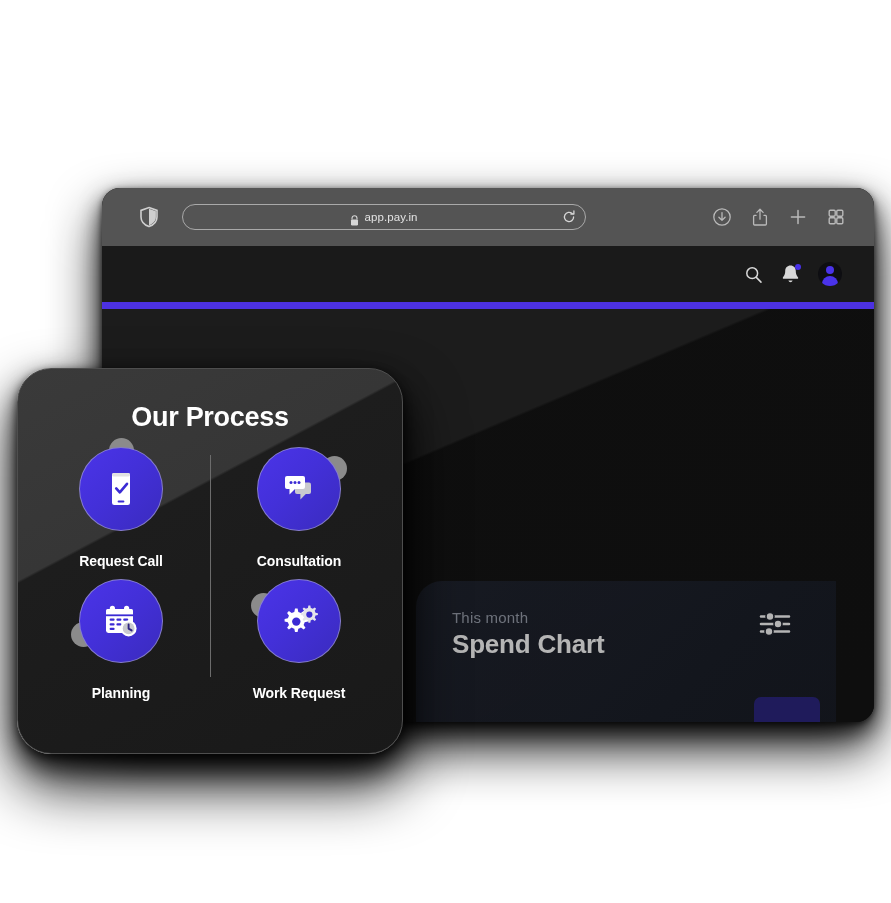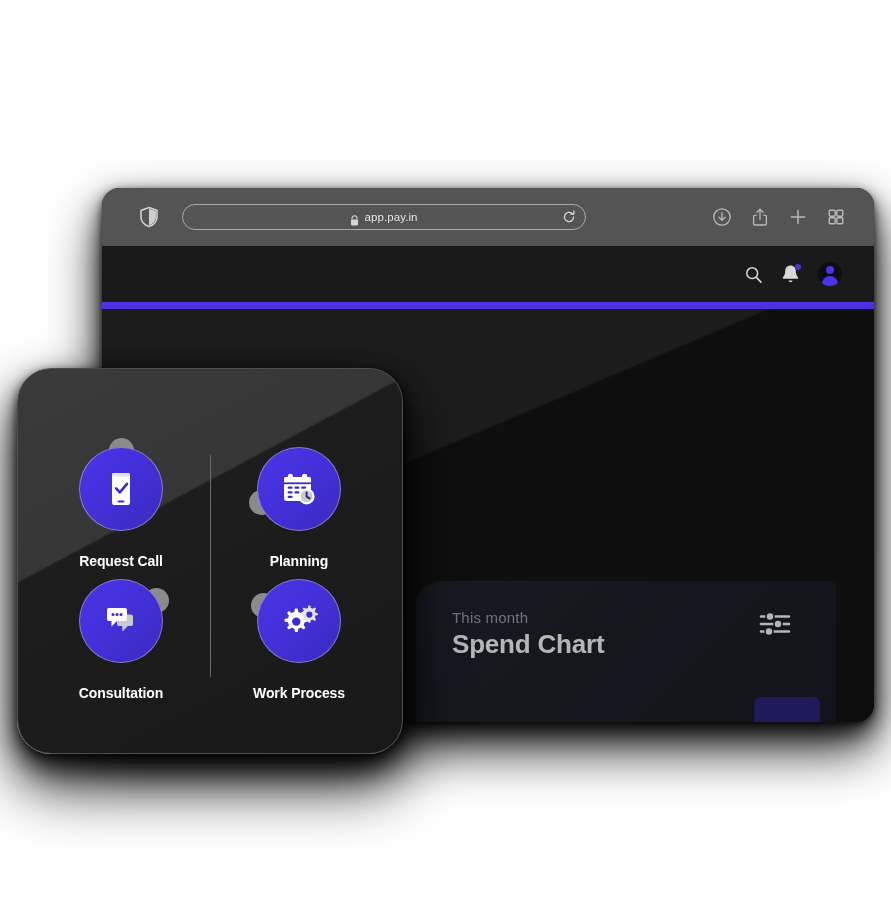--- a/index.html
+++ b/index.html
@@ -419,35 +419,53 @@
 
         </div>
       </div>
 
       <div id="sheen"></div>
     </div>
   </div>
 </div>
 
 <div id="process-card">
+  <div id="process-title">Our Process</div>
   <div id="process-divider"></div>
   <div id="process-grid">
       <div class="process-item">
         <div class="proc-circle-wrap">
           <span class="proc-dot top"></span>
           <span class="proc-circle">
             <svg class="proc-icon" viewBox="0 0 42 42">
               <rect x="12" y="5" width="18" height="32" rx="2.2" fill="#ffffff"></rect>
               <rect x="12" y="5" width="18" height="3.4" rx="1.6" fill="#e2e2e2"></rect>
               <rect x="17.6" y="32.6" width="6.8" height="2" rx="1" fill="#3b2bd4"></rect>
               <path d="M16.2 20.4 L19.8 24.4 L27 15.8" fill="none" stroke="#3b2bd4" stroke-width="2.6" stroke-linecap="round" stroke-linejoin="round"></path>
             </svg>
           </span>
         </div>
         <div class="proc-label">Request Call</div>
+      </div>
+      <div class="process-item">
+        <div class="proc-circle-wrap">
+          <span class="proc-dot topright"></span>
+          <span class="proc-circle">
+            <svg class="proc-icon" viewBox="0 0 42 42">
+              <path d="M19 26 H31 a2 2 0 0 0 2 -2 V16.4 a2 2 0 0 0 -2 -2 H19 a2 2 0 0 0 -2 2 V24 a2 2 0 0 0 2 2 Z" fill="#c9c9cf"></path>
+              <path d="M22.4 26 L22.4 31.4 L27.8 26 Z" fill="#c9c9cf"></path>
+              <path d="M9 8 H25 a2 2 0 0 1 2 2 V19 a2 2 0 0 1 -2 2 H9 a2 2 0 0 1 -2 -2 V10 a2 2 0 0 1 2 -2 Z" fill="#ffffff"></path>
+              <path d="M11.5 21 L11.5 26.4 L17 21 Z" fill="#ffffff"></path>
+              <circle cx="13" cy="14.6" r="1.5" fill="#3b2bd4"></circle>
+              <circle cx="17" cy="14.6" r="1.5" fill="#3b2bd4"></circle>
+              <circle cx="21" cy="14.6" r="1.5" fill="#3b2bd4"></circle>
+            </svg>
+          </span>
+        </div>
+        <div class="proc-label">Consultation</div>
       </div>
       <div class="process-item">
         <div class="proc-circle-wrap">
           <span class="proc-dot botleft"></span>
           <span class="proc-circle">
             <svg class="proc-icon" viewBox="0 0 42 42">
               <rect x="6" y="9" width="27" height="24" rx="2.4" fill="#ffffff"></rect>
               <rect x="6" y="9" width="27" height="6" rx="2.4" fill="#ffffff"></rect>
               <rect x="6" y="14.4" width="27" height="1.8" fill="#3b2bd4"></rect>
               <circle cx="12.4" cy="8.4" r="2.6" fill="#ffffff"></circle>
@@ -461,47 +479,30 @@
               <circle cx="28.6" cy="28.4" r="8" fill="#ffffff"></circle>
               <circle cx="28.6" cy="28.4" r="5.9" fill="#c9c9cf"></circle>
               <path d="M28.6 24.4 V28.6 L31.6 30.4" fill="none" stroke="#2e2380" stroke-width="1.9" stroke-linecap="round" stroke-linejoin="round"></path>
             </svg>
           </span>
         </div>
         <div class="proc-label">Planning</div>
       </div>
       <div class="process-item">
         <div class="proc-circle-wrap">
-          <span class="proc-dot topright"></span>
-          <span class="proc-circle">
-            <svg class="proc-icon" viewBox="0 0 42 42">
-              <path d="M19 26 H31 a2 2 0 0 0 2 -2 V16.4 a2 2 0 0 0 -2 -2 H19 a2 2 0 0 0 -2 2 V24 a2 2 0 0 0 2 2 Z" fill="#c9c9cf"></path>
-              <path d="M22.4 26 L22.4 31.4 L27.8 26 Z" fill="#c9c9cf"></path>
-              <path d="M9 8 H25 a2 2 0 0 1 2 2 V19 a2 2 0 0 1 -2 2 H9 a2 2 0 0 1 -2 -2 V10 a2 2 0 0 1 2 -2 Z" fill="#ffffff"></path>
-              <path d="M11.5 21 L11.5 26.4 L17 21 Z" fill="#ffffff"></path>
-              <circle cx="13" cy="14.6" r="1.5" fill="#3b2bd4"></circle>
-              <circle cx="17" cy="14.6" r="1.5" fill="#3b2bd4"></circle>
-              <circle cx="21" cy="14.6" r="1.5" fill="#3b2bd4"></circle>
-            </svg>
-          </span>
-        </div>
-        <div class="proc-label">Consultation</div>
-      </div>
-      <div class="process-item">
-        <div class="proc-circle-wrap">
           <span class="proc-dot lefttop"></span>
           <span class="proc-circle">
             <svg class="proc-icon" viewBox="0 0 42 42">
               <g fill="#ffffff">
                 <path d="M17 8.6 l2.6 0 0.7 3.3 a9.6 9.6 0 0 1 2.6 1.1 l2.8 -1.9 1.8 1.8 -1.9 2.8 a9.6 9.6 0 0 1 1.1 2.6 l3.3 0.7 0 2.6 -3.3 0.7 a9.6 9.6 0 0 1 -1.1 2.6 l1.9 2.8 -1.8 1.8 -2.8 -1.9 a9.6 9.6 0 0 1 -2.6 1.1 l-0.7 3.3 -2.6 0 -0.7 -3.3 a9.6 9.6 0 0 1 -2.6 -1.1 l-2.8 1.9 -1.8 -1.8 1.9 -2.8 a9.6 9.6 0 0 1 -1.1 -2.6 l-3.3 -0.7 0 -2.6 3.3 -0.7 a9.6 9.6 0 0 1 1.1 -2.6 l-1.9 -2.8 1.8 -1.8 2.8 1.9 a9.6 9.6 0 0 1 2.6 -1.1 Z"></path>
               </g>
               <circle cx="18.3" cy="21.6" r="4.2" fill="#3b2bd4"></circle>
               <g fill="#e4e4ea">
                 <path d="M30.4 5.6 l1.9 0 0.5 2.4 a7 7 0 0 1 1.9 0.8 l2.1 -1.4 1.3 1.3 -1.4 2.1 a7 7 0 0 1 0.8 1.9 l2.4 0.5 0 1.9 -2.4 0.5 a7 7 0 0 1 -0.8 1.9 l1.4 2.1 -1.3 1.3 -2.1 -1.4 a7 7 0 0 1 -1.9 0.8 l-0.5 2.4 -1.9 0 -0.5 -2.4 a7 7 0 0 1 -1.9 -0.8 l-2.1 1.4 -1.3 -1.3 1.4 -2.1 a7 7 0 0 1 -0.8 -1.9 l-2.4 -0.5 0 -1.9 2.4 -0.5 a7 7 0 0 1 0.8 -1.9 l-1.4 -2.1 1.3 -1.3 2.1 1.4 a7 7 0 0 1 1.9 -0.8 Z"></path>
               </g>
               <circle cx="31.35" cy="14.55" r="3.1" fill="#3b2bd4"></circle>
             </svg>
           </span>
         </div>
-        <div class="proc-label">Work Process</div>
+        <div class="proc-label">Work Request</div>
       </div>
     </div>
 </div>
 
 </body></html>

